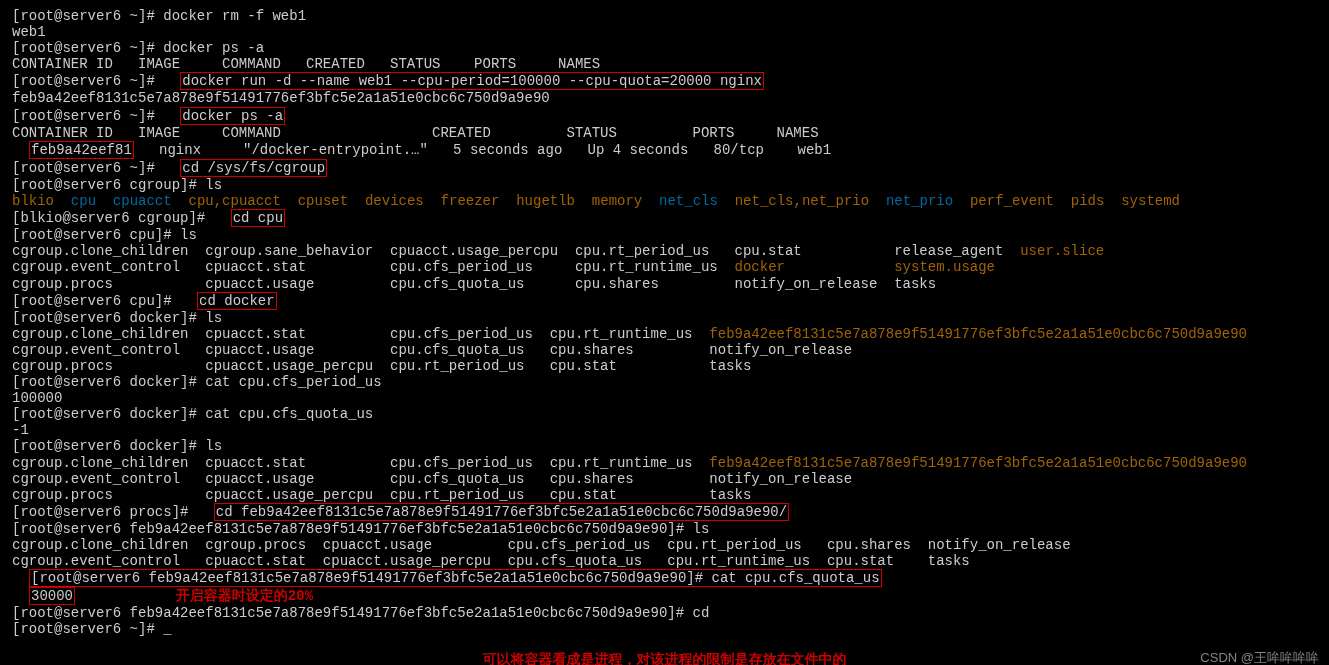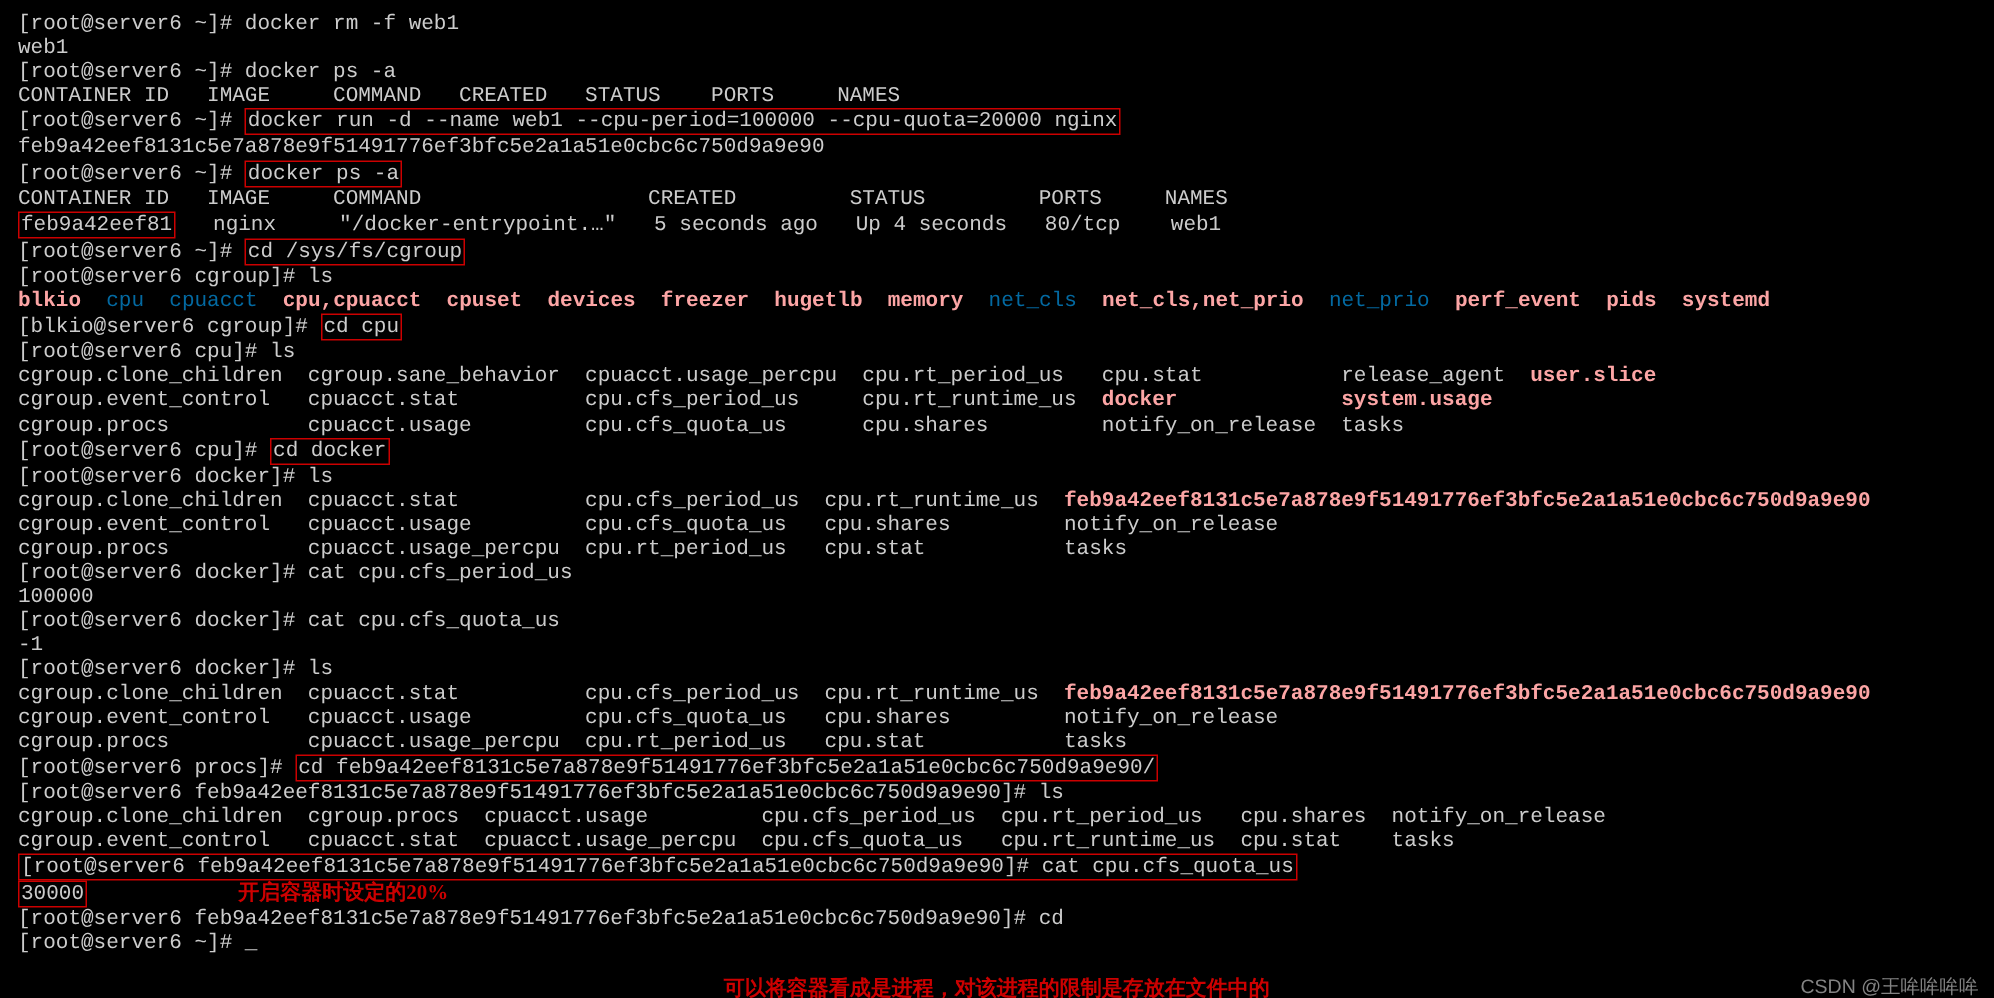--- a/index.html
+++ b/index.html
@@ -9,30 +9,31 @@
     color: #ccc;
     font-family: "Courier New", monospace;
     font-size: 14px;
     line-height: 1.15;
     width: 1329px;
     box-sizing: border-box;
     position: relative;
   }
   .line { white-space: pre; }
   .cyan { color: #0369a1; }
-  .blue { color: #fca5a5; font-weight: bold; }
+  .blue { color: #a16207; }
   .redbox {
     border: 1px solid #c00;
     padding: 0 1px;
     display: inline-block;
+    margin-left: 17px;
   }
   .red-annot {
     color: #c00;
     font-weight: bold;
-    font-family: Liberation Serif, serif;
+    font-family: Liberation Mono, monospace;
   }
   .watermark {
     position: absolute;
     right: 10px;
     bottom: 10px;
     color: #bbb;
     font-size: 13px;
     font-family: "Microsoft YaHei",sans-serif;
     opacity: 0.7;
   }

